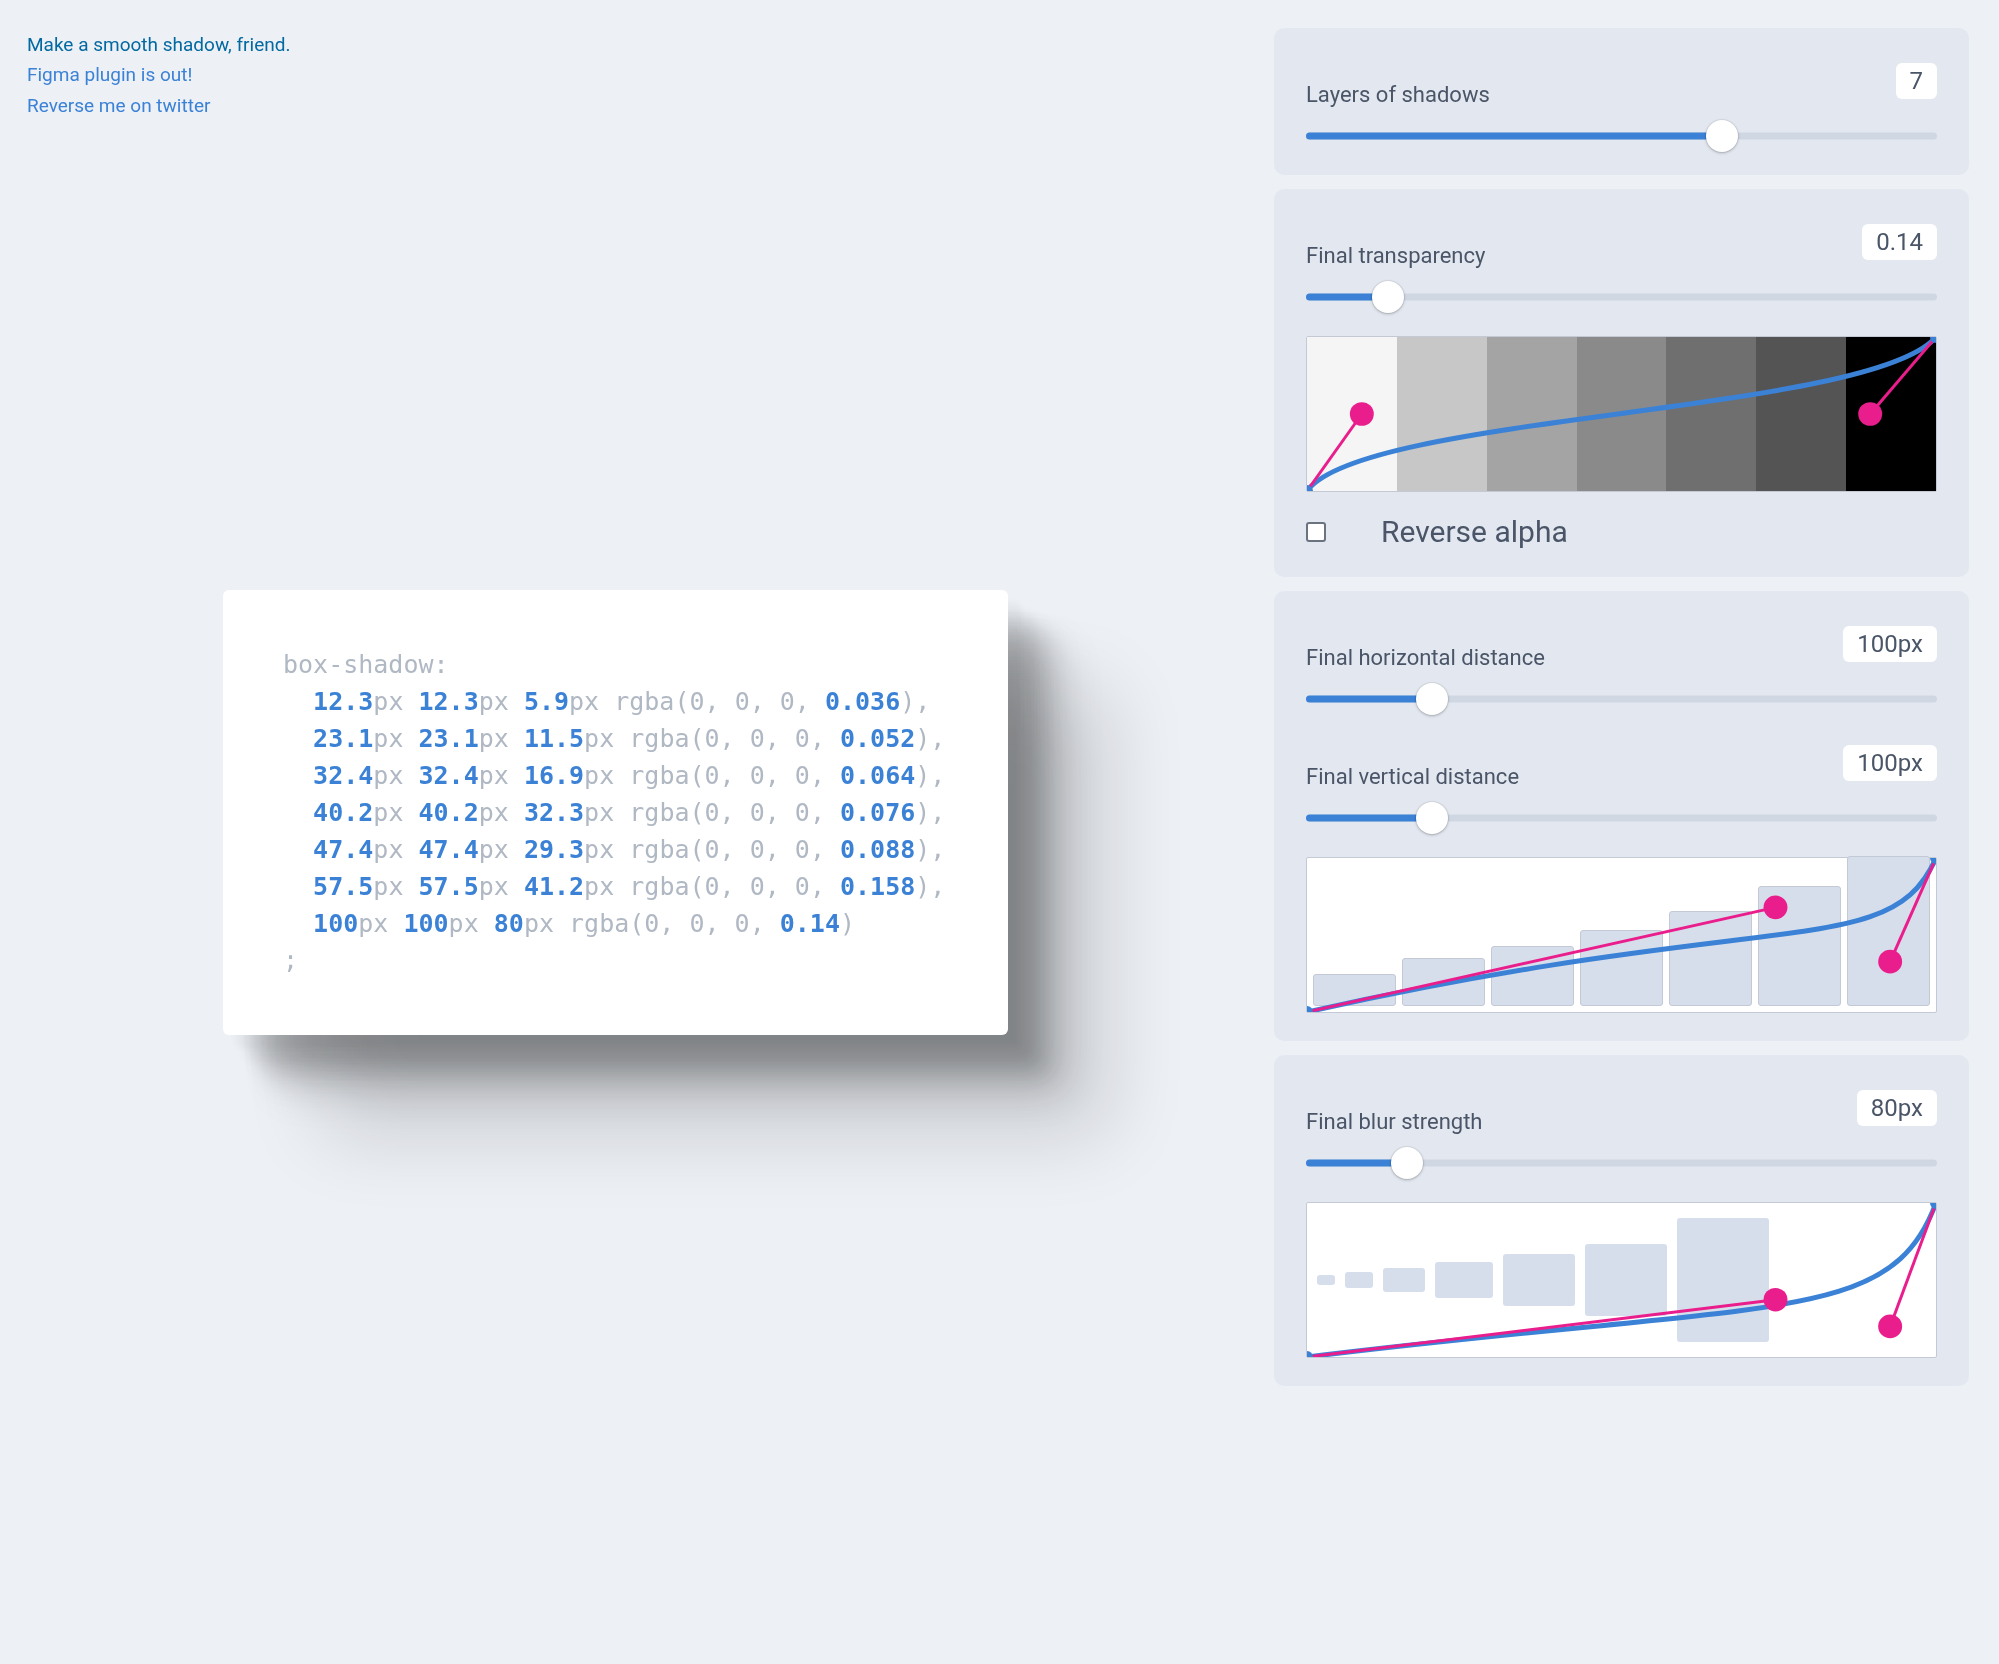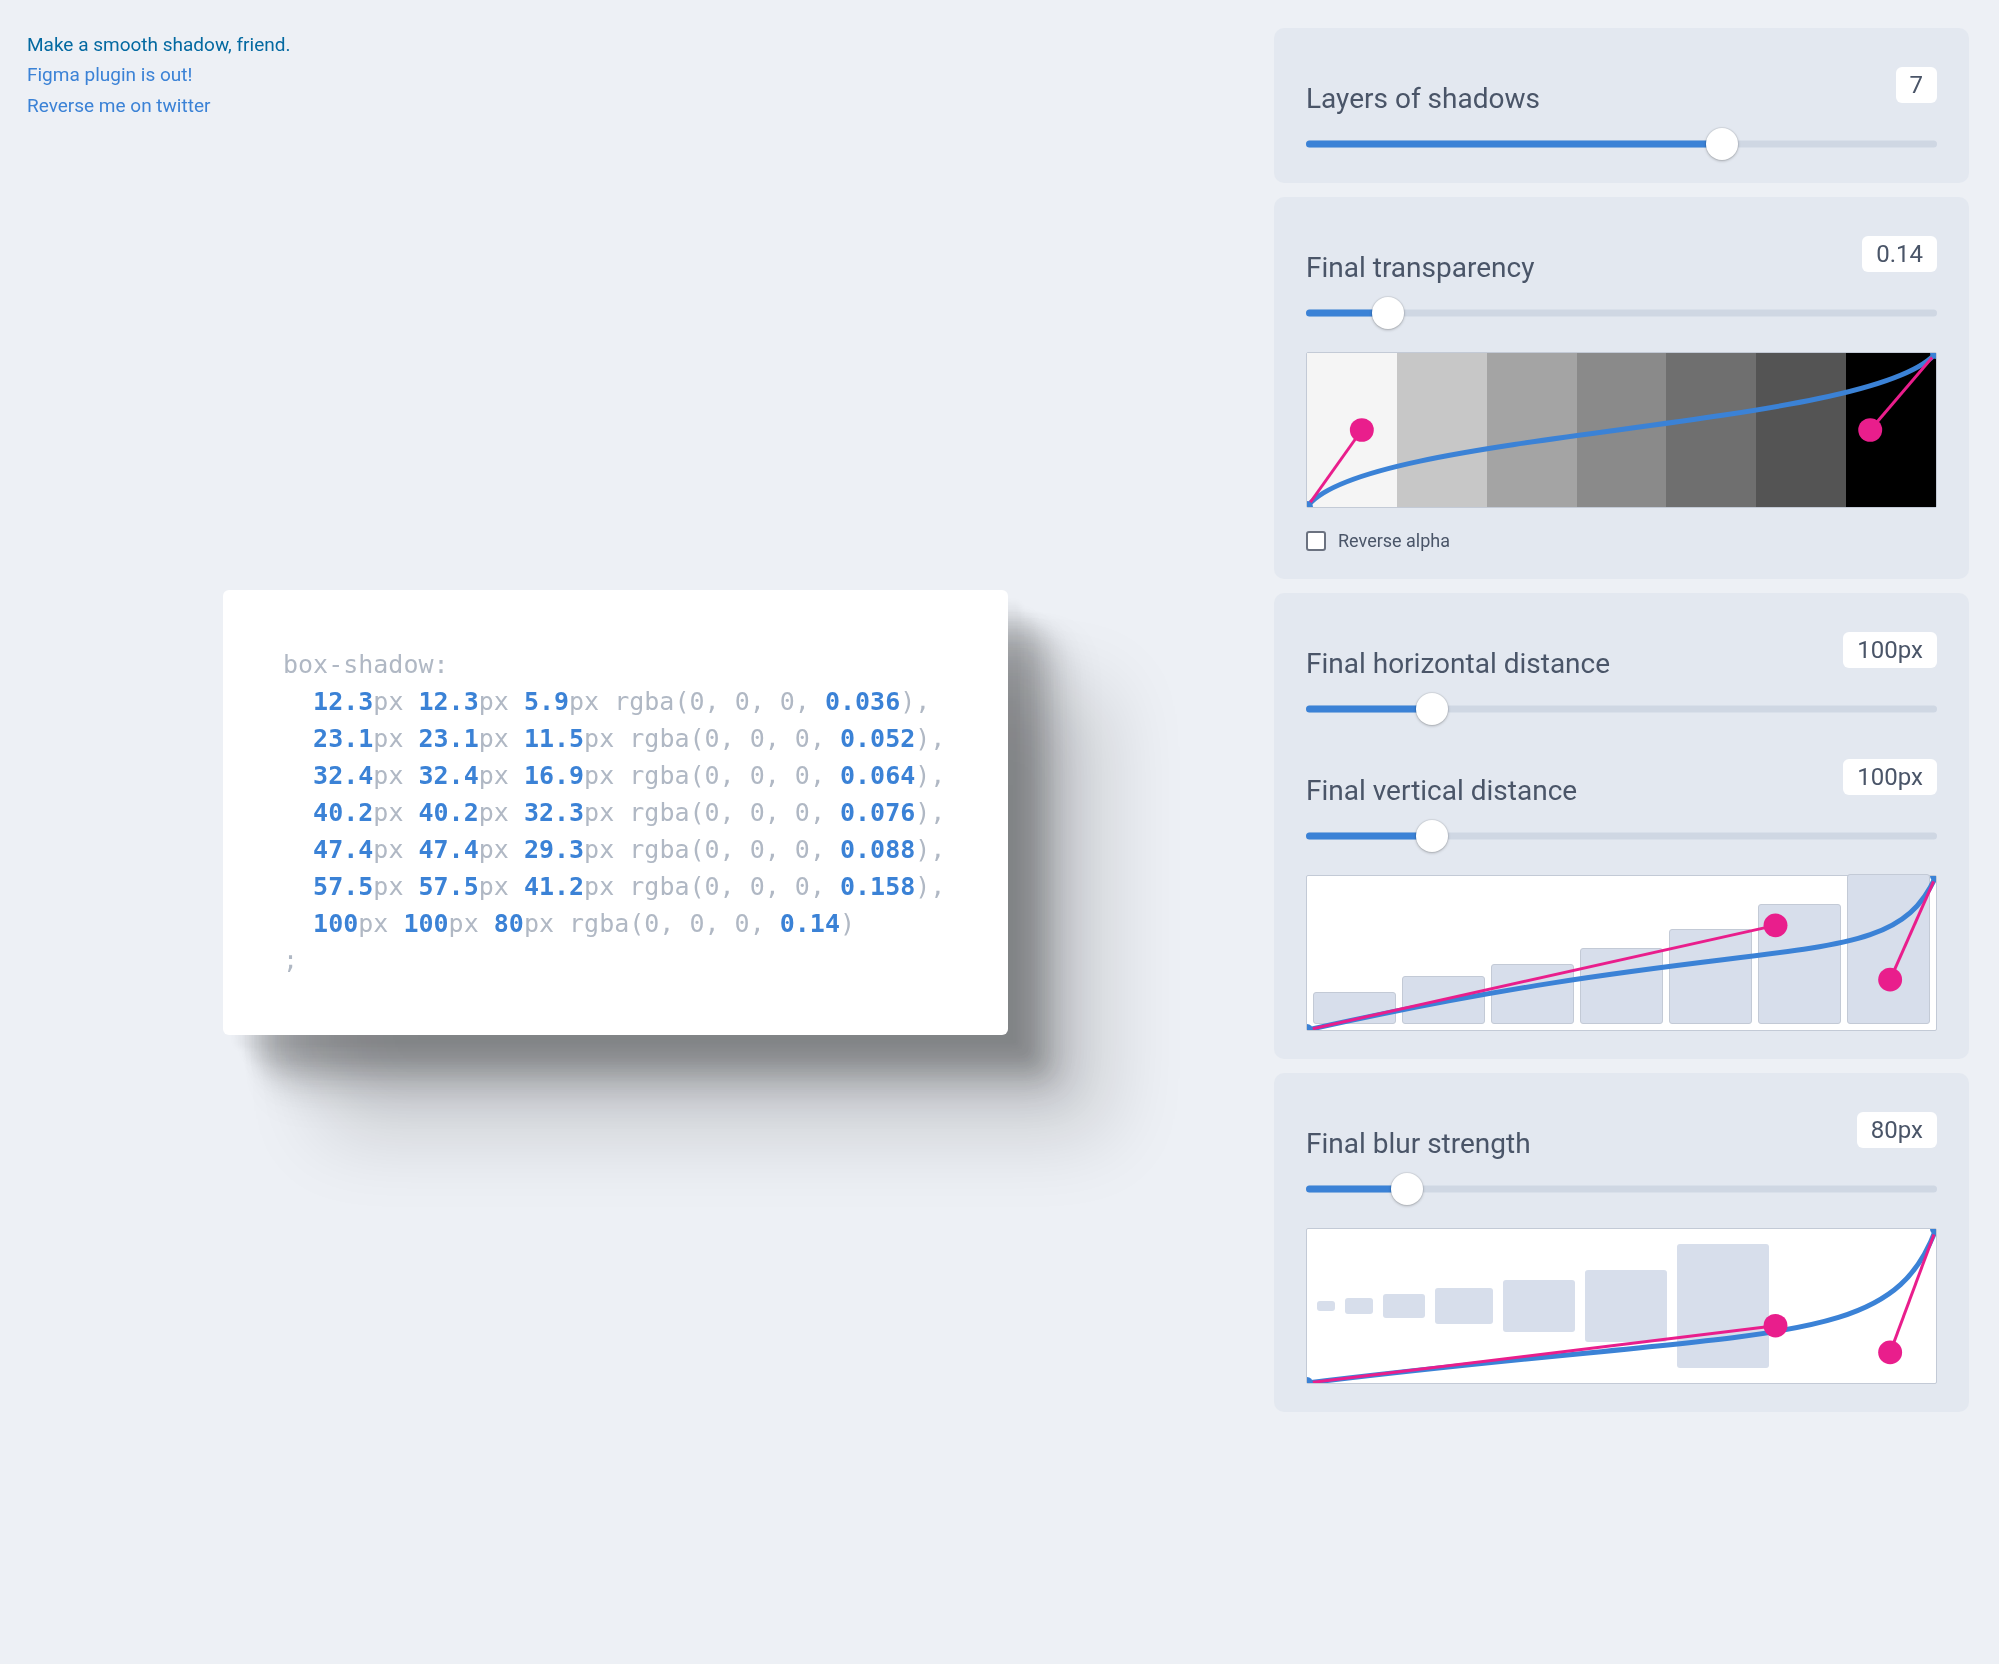--- a/index.html
+++ b/index.html
@@ -77,21 +77,21 @@
   border-radius: 10px;
   padding: 26px 32px 28px 32px;
 }
 .panel-row {
   display: flex;
   justify-content: space-between;
   align-items: center;
   margin-bottom: 18px;
 }
 .panel-label {
-  font-size: 28px;
+  font-size: 22px;
   color: #4a5568;
   margin-top: 28px;
 }
 .value-box {
   background: #fff;
   border-radius: 6px;
   padding: 4px 14px;
   font-size: 24px;
   color: #4a5568;
 }
@@ -165,22 +165,23 @@
   margin-top: 22px;
 }
 .checkbox {
   width: 20px;
   height: 20px;
   border: 2px solid #6b7280;
   border-radius: 3px;
   background: #fff;
 }
 .checkbox-label {
-  font-size: 18px;
+  font-size: 30px;
   color: #4a5568;
+  margin-left: 43px;
 }
 .alpha-bg {
   display: flex;
   position: absolute;
   inset: 0;
 }
 .alpha-step {
   flex: 1;
 }
 

